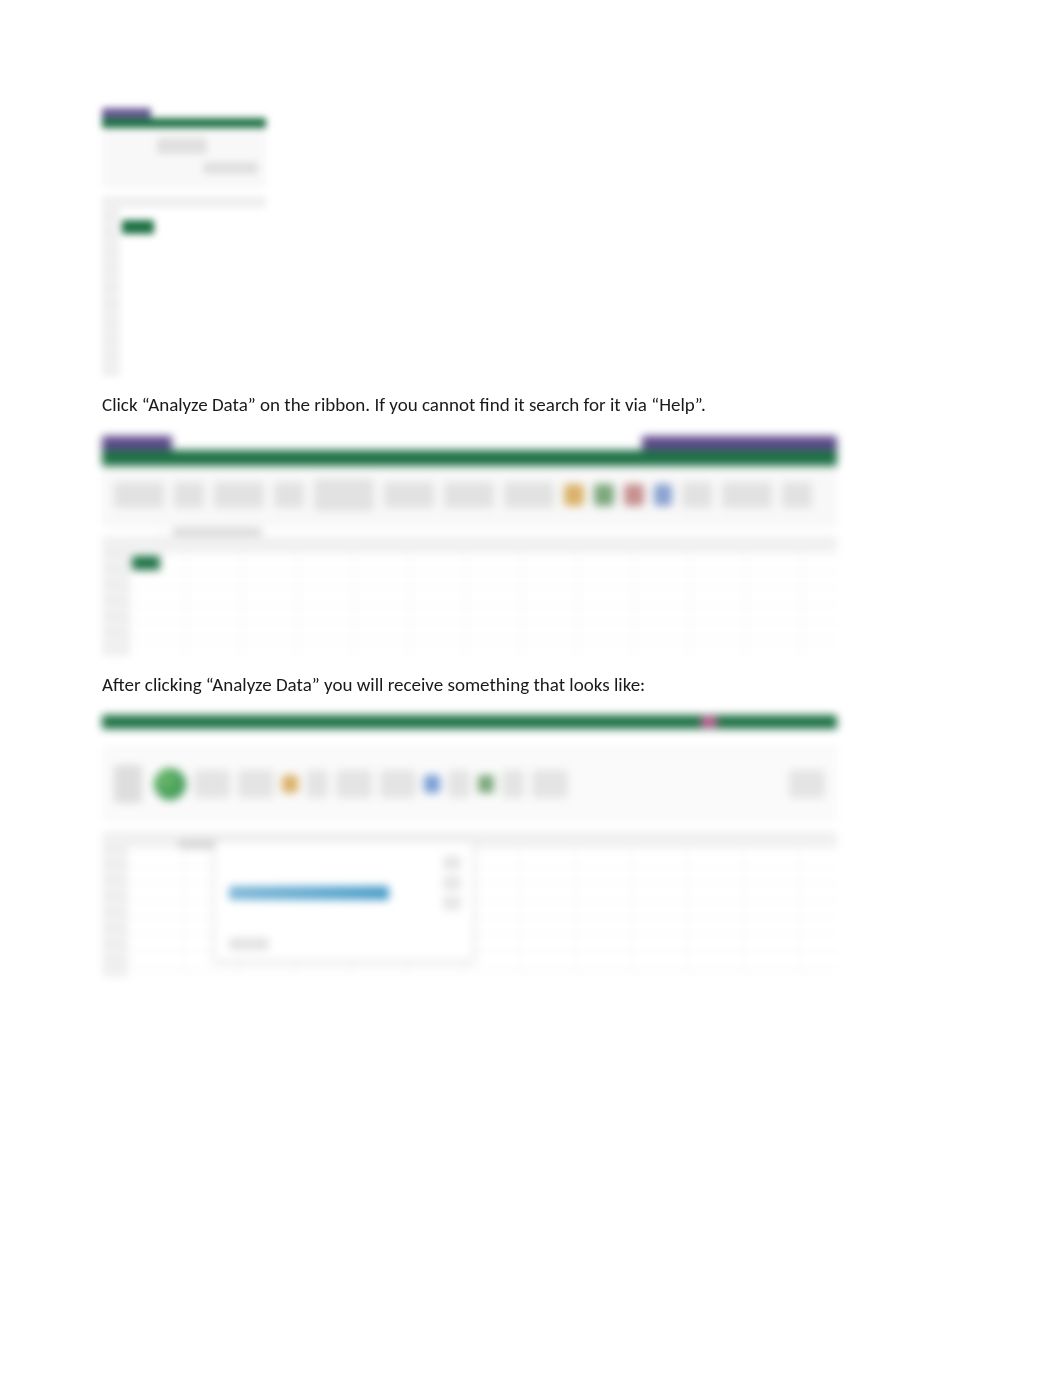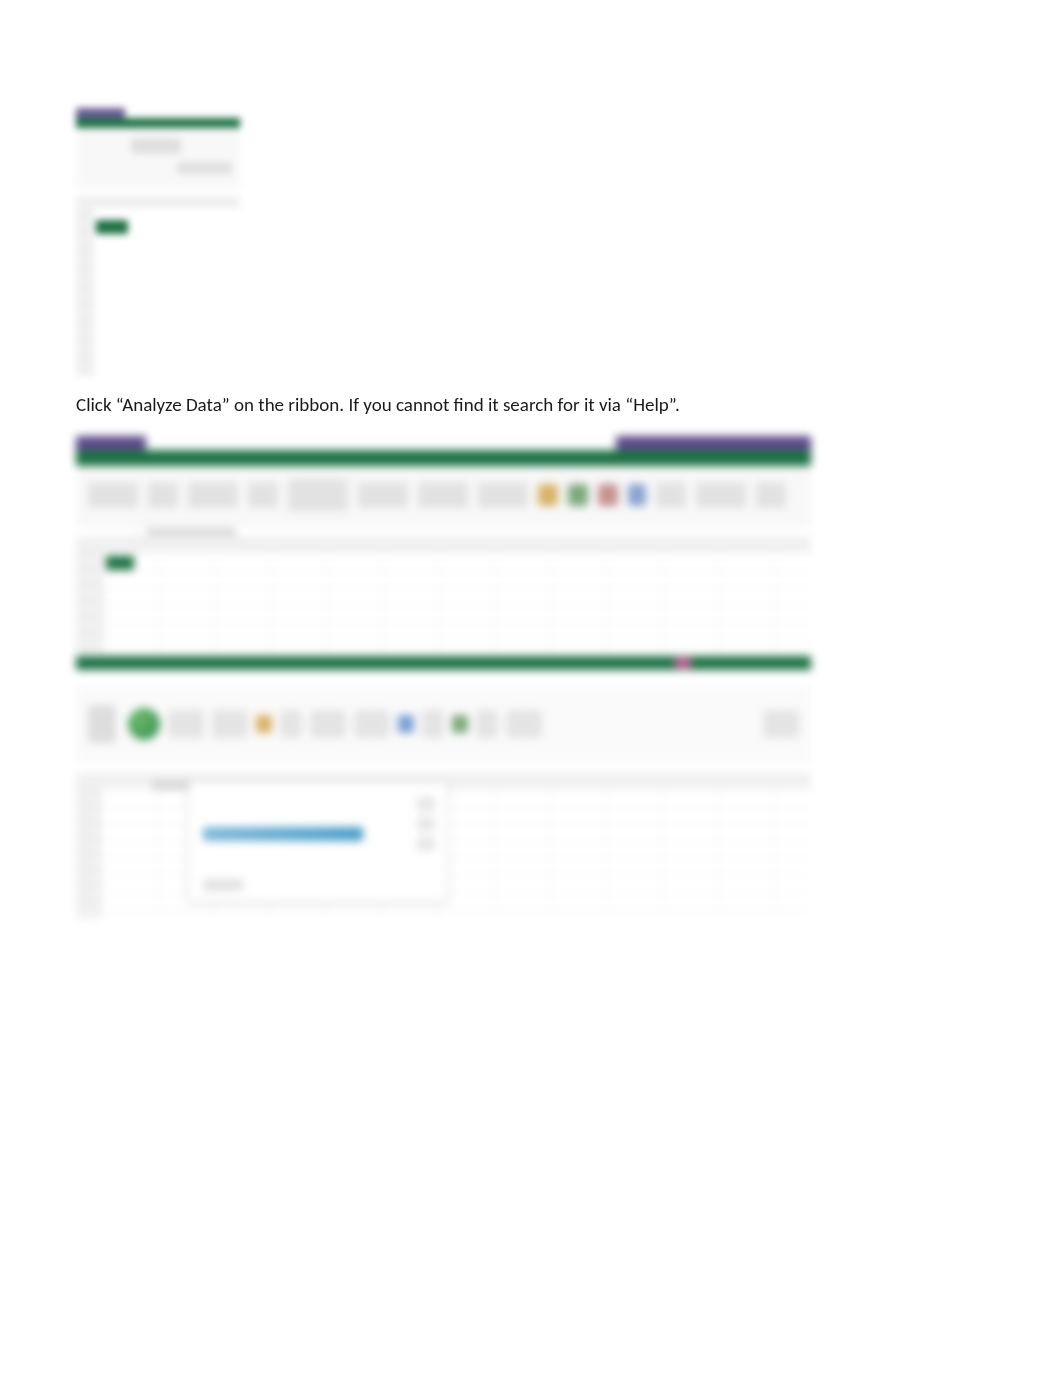--- a/index.html
+++ b/index.html
@@ -5,21 +5,21 @@
     * { margin: 0; padding: 0; box-sizing: border-box; }
     body {
       width: 1062px;
       height: 1376px;
       background: #ffffff;
       font-family: Calibri, -apple-system, BlinkMacSystemFont, "Segoe UI", sans-serif;
       color: #1a1a1a;
       position: relative;
     }
     .page {
-      padding: 108px 110px 0 76px;
+      padding: 108px 110px 0 102px;
     }
     .paragraph {
       font-size: 19px;
       line-height: 1.35;
       margin: 16px 0 18px 0;
       color: #1a1a1a;
     }
 
     
     .shot1 {
@@ -407,20 +407,21 @@
           <div></div>
           <div></div>
       </div>
       <div class="cells">
         <div class="hdr"></div>
         <div class="sel"></div>
       </div>
     </div>
   </div>
 
+  <p class="paragraph">After clicking “Analyze Data” you will receive something that looks like:</p>
 
   <div class="shot3">
     <div class="titlebar">
       <div class="left-g"></div>
       <div class="mid-g"></div>
       <div class="pink"></div>
     </div>
     <div class="tabs"></div>
     <div class="ribbon-body">
       <div class="blob paste"></div>

